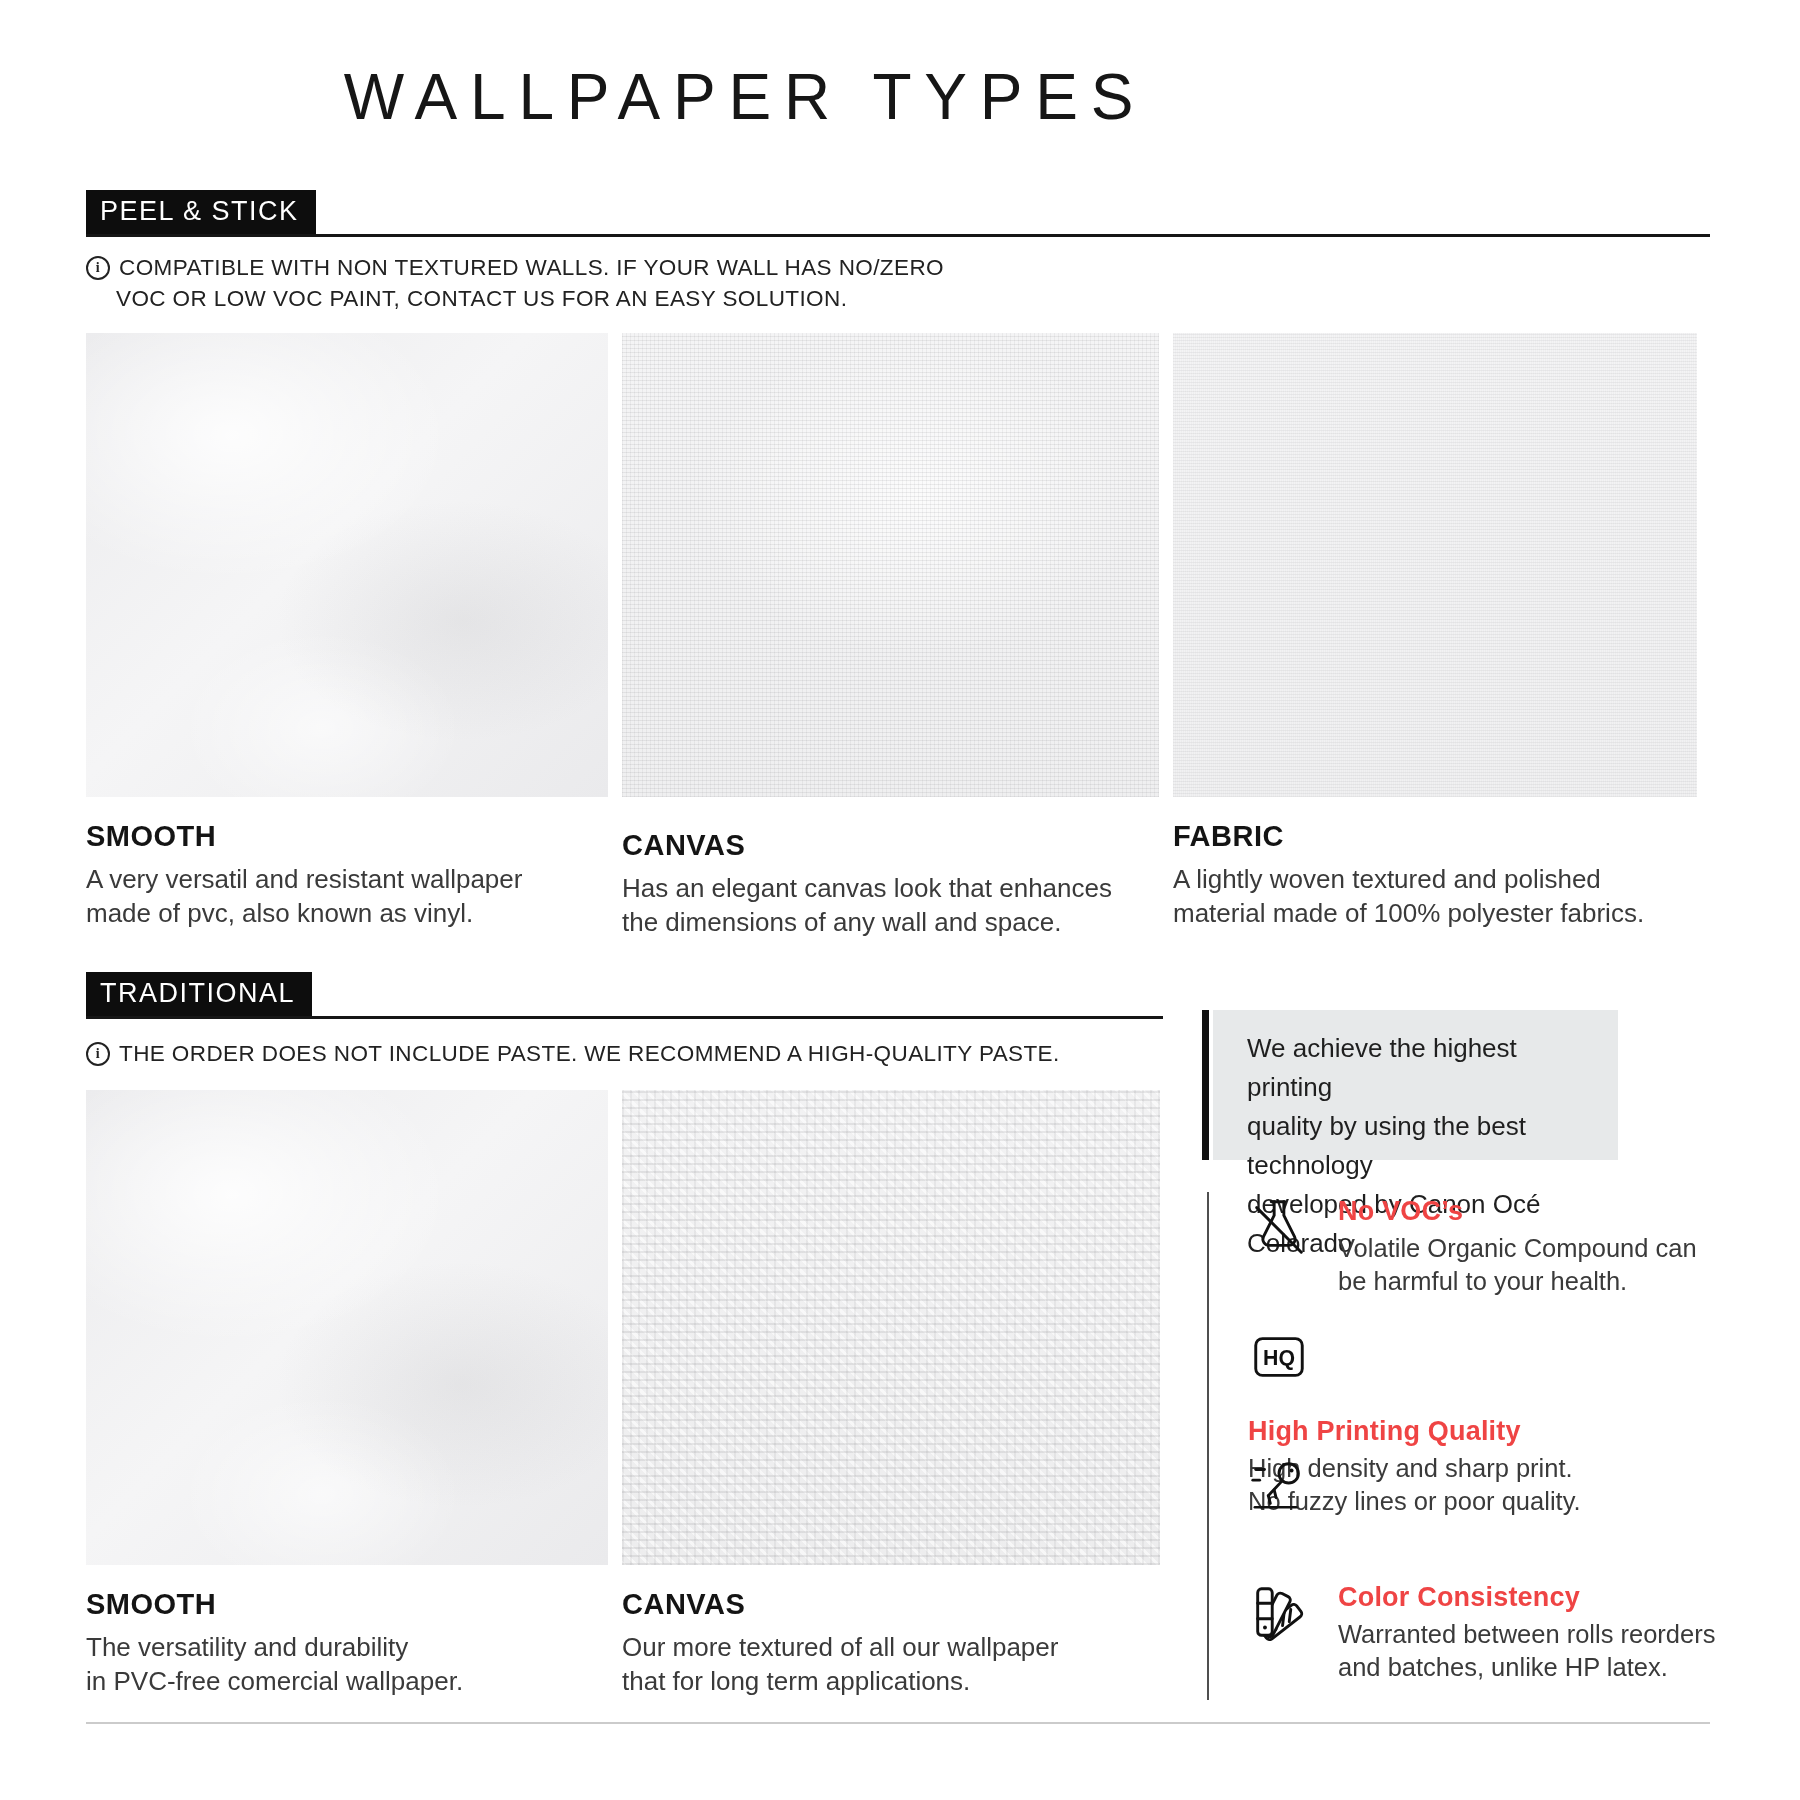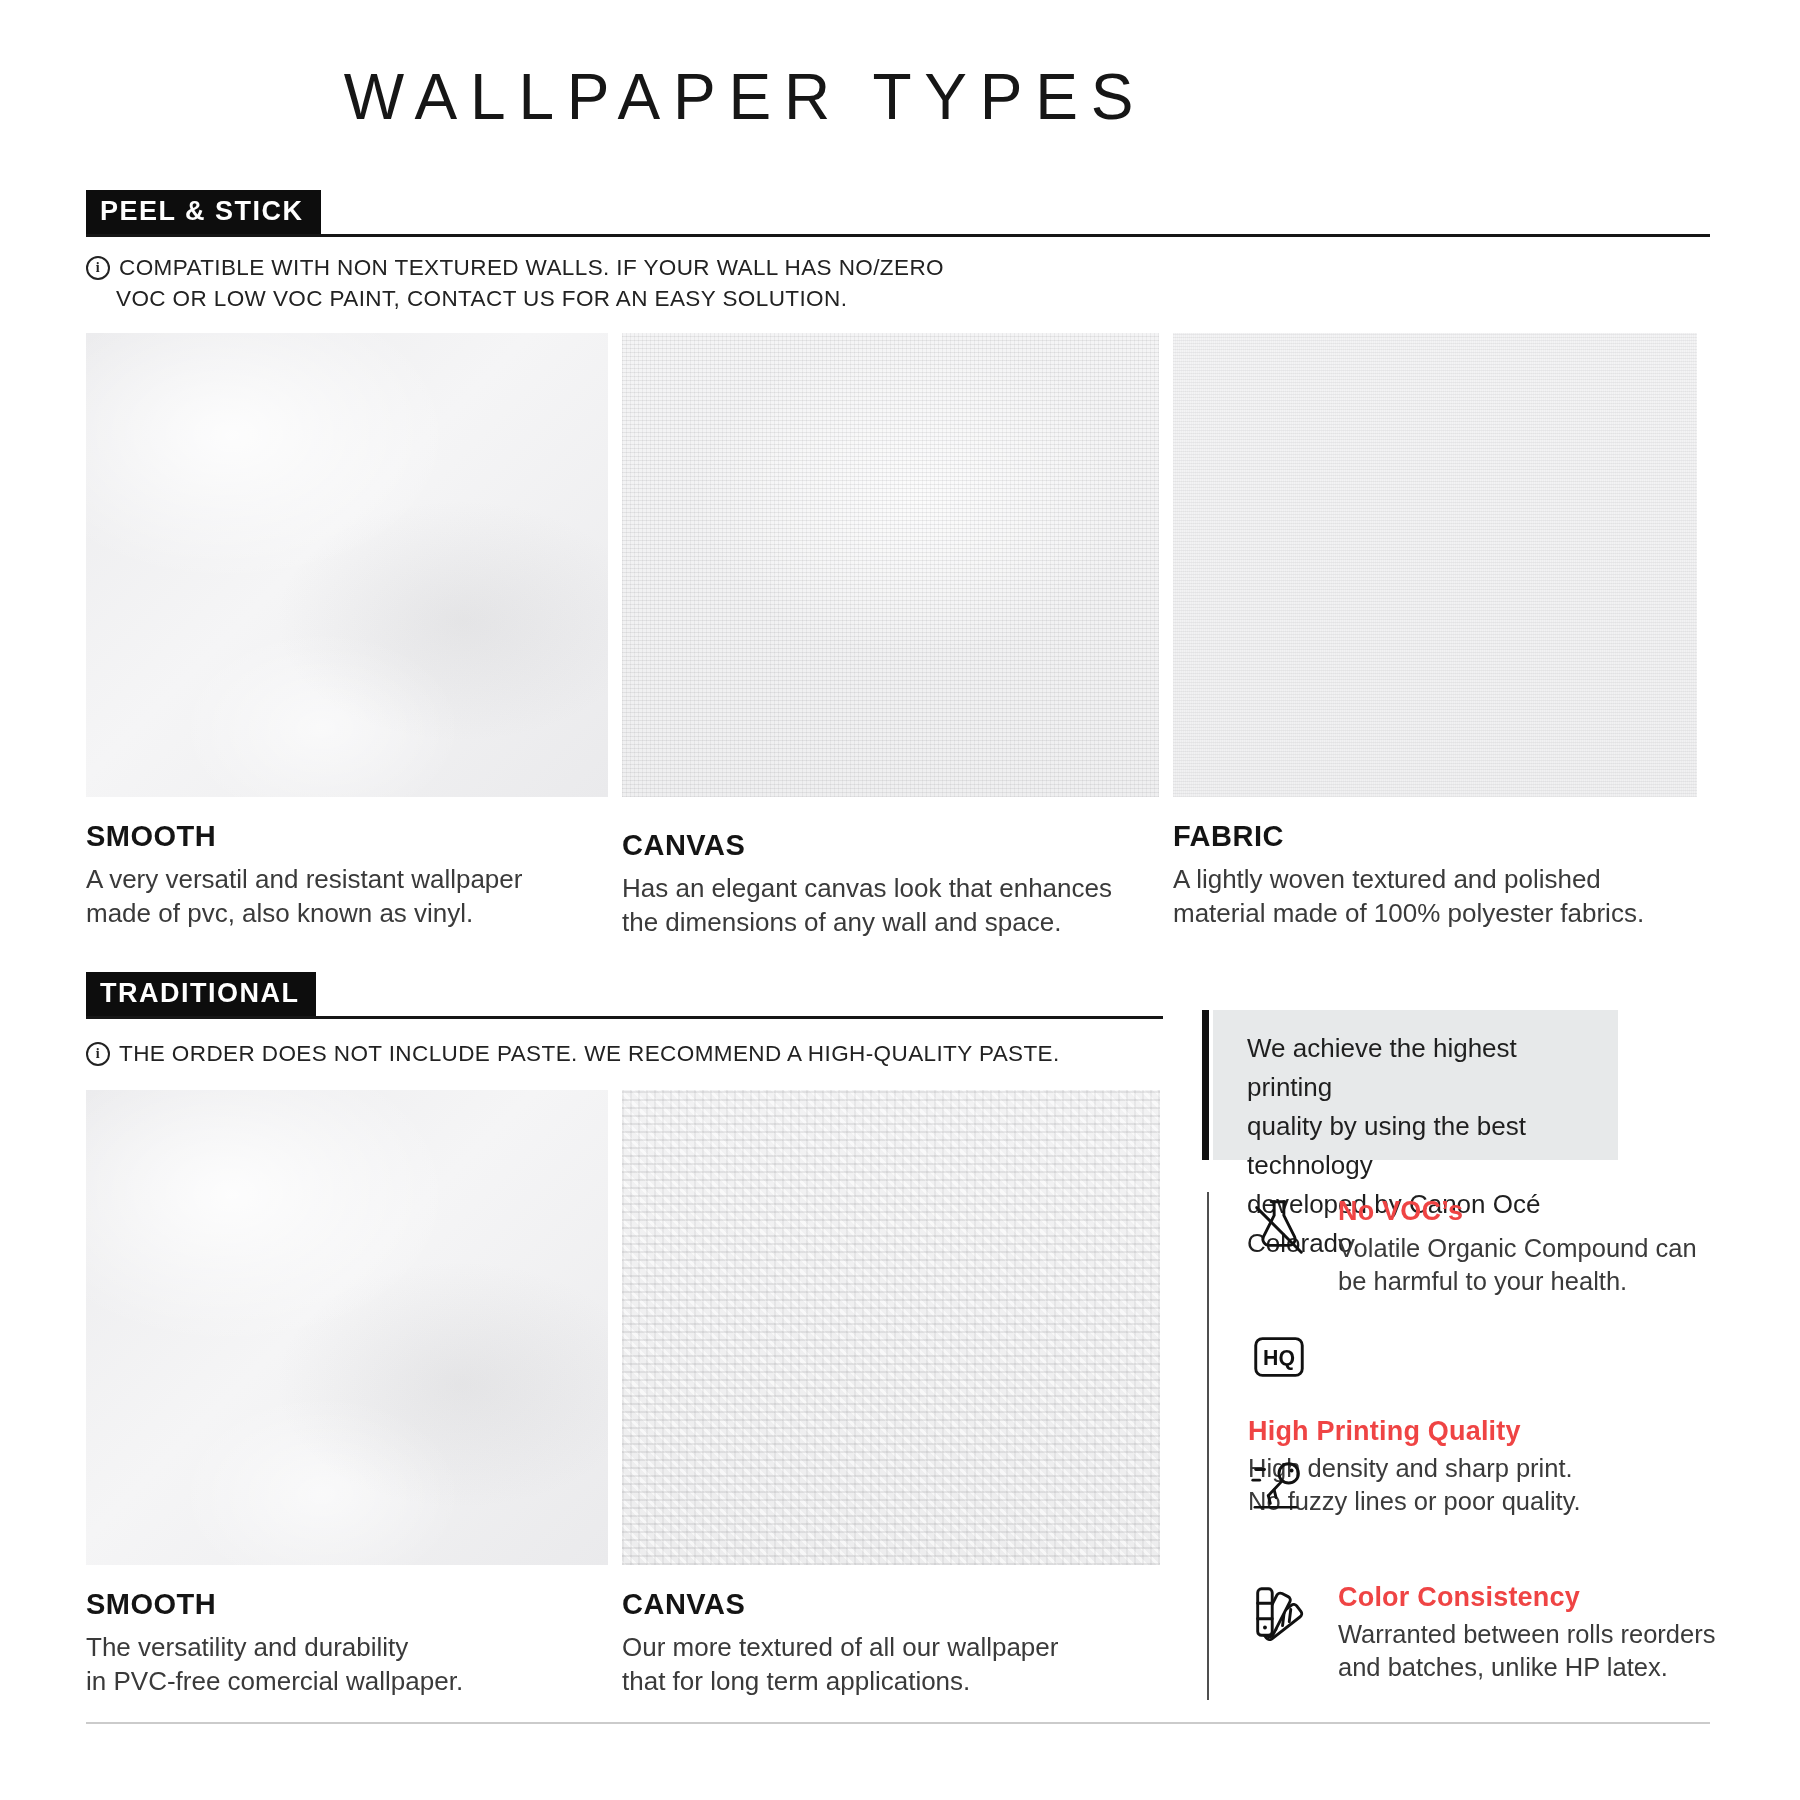--- a/index.html
+++ b/index.html
@@ -14,21 +14,21 @@
     left:0;top:60px;width:1490px;text-align:center;
     font-size:64px;font-weight:300;letter-spacing:0.20em;color:#161616;white-space:nowrap;
   }
 
   
   .sec-hdr{border-bottom:3px solid #161616;}
   .hdr1{left:86px;top:190px;width:1624px;}
   .hdr2{left:86px;top:972px;width:1077px;}
   .badge{
     display:inline-block;background:#0d0d0d;color:#ffffff;
-    font-size:27px;font-weight:bold;letter-spacing:1.5px;
+    font-size:27px;font-weight:normal;letter-spacing:1.5px;
     padding:6px 17px 7px 14px;vertical-align:bottom;
   }
 
   
   .note{font-size:22.5px;letter-spacing:0.4px;color:#222222;line-height:31px;}
   .note1{left:86px;top:252px;}
   .note2{left:86px;top:1038px;}
   .note-row{display:flex;align-items:center;gap:9px;}
   .note-indent{padding-left:30px;}
   .info-ic{

